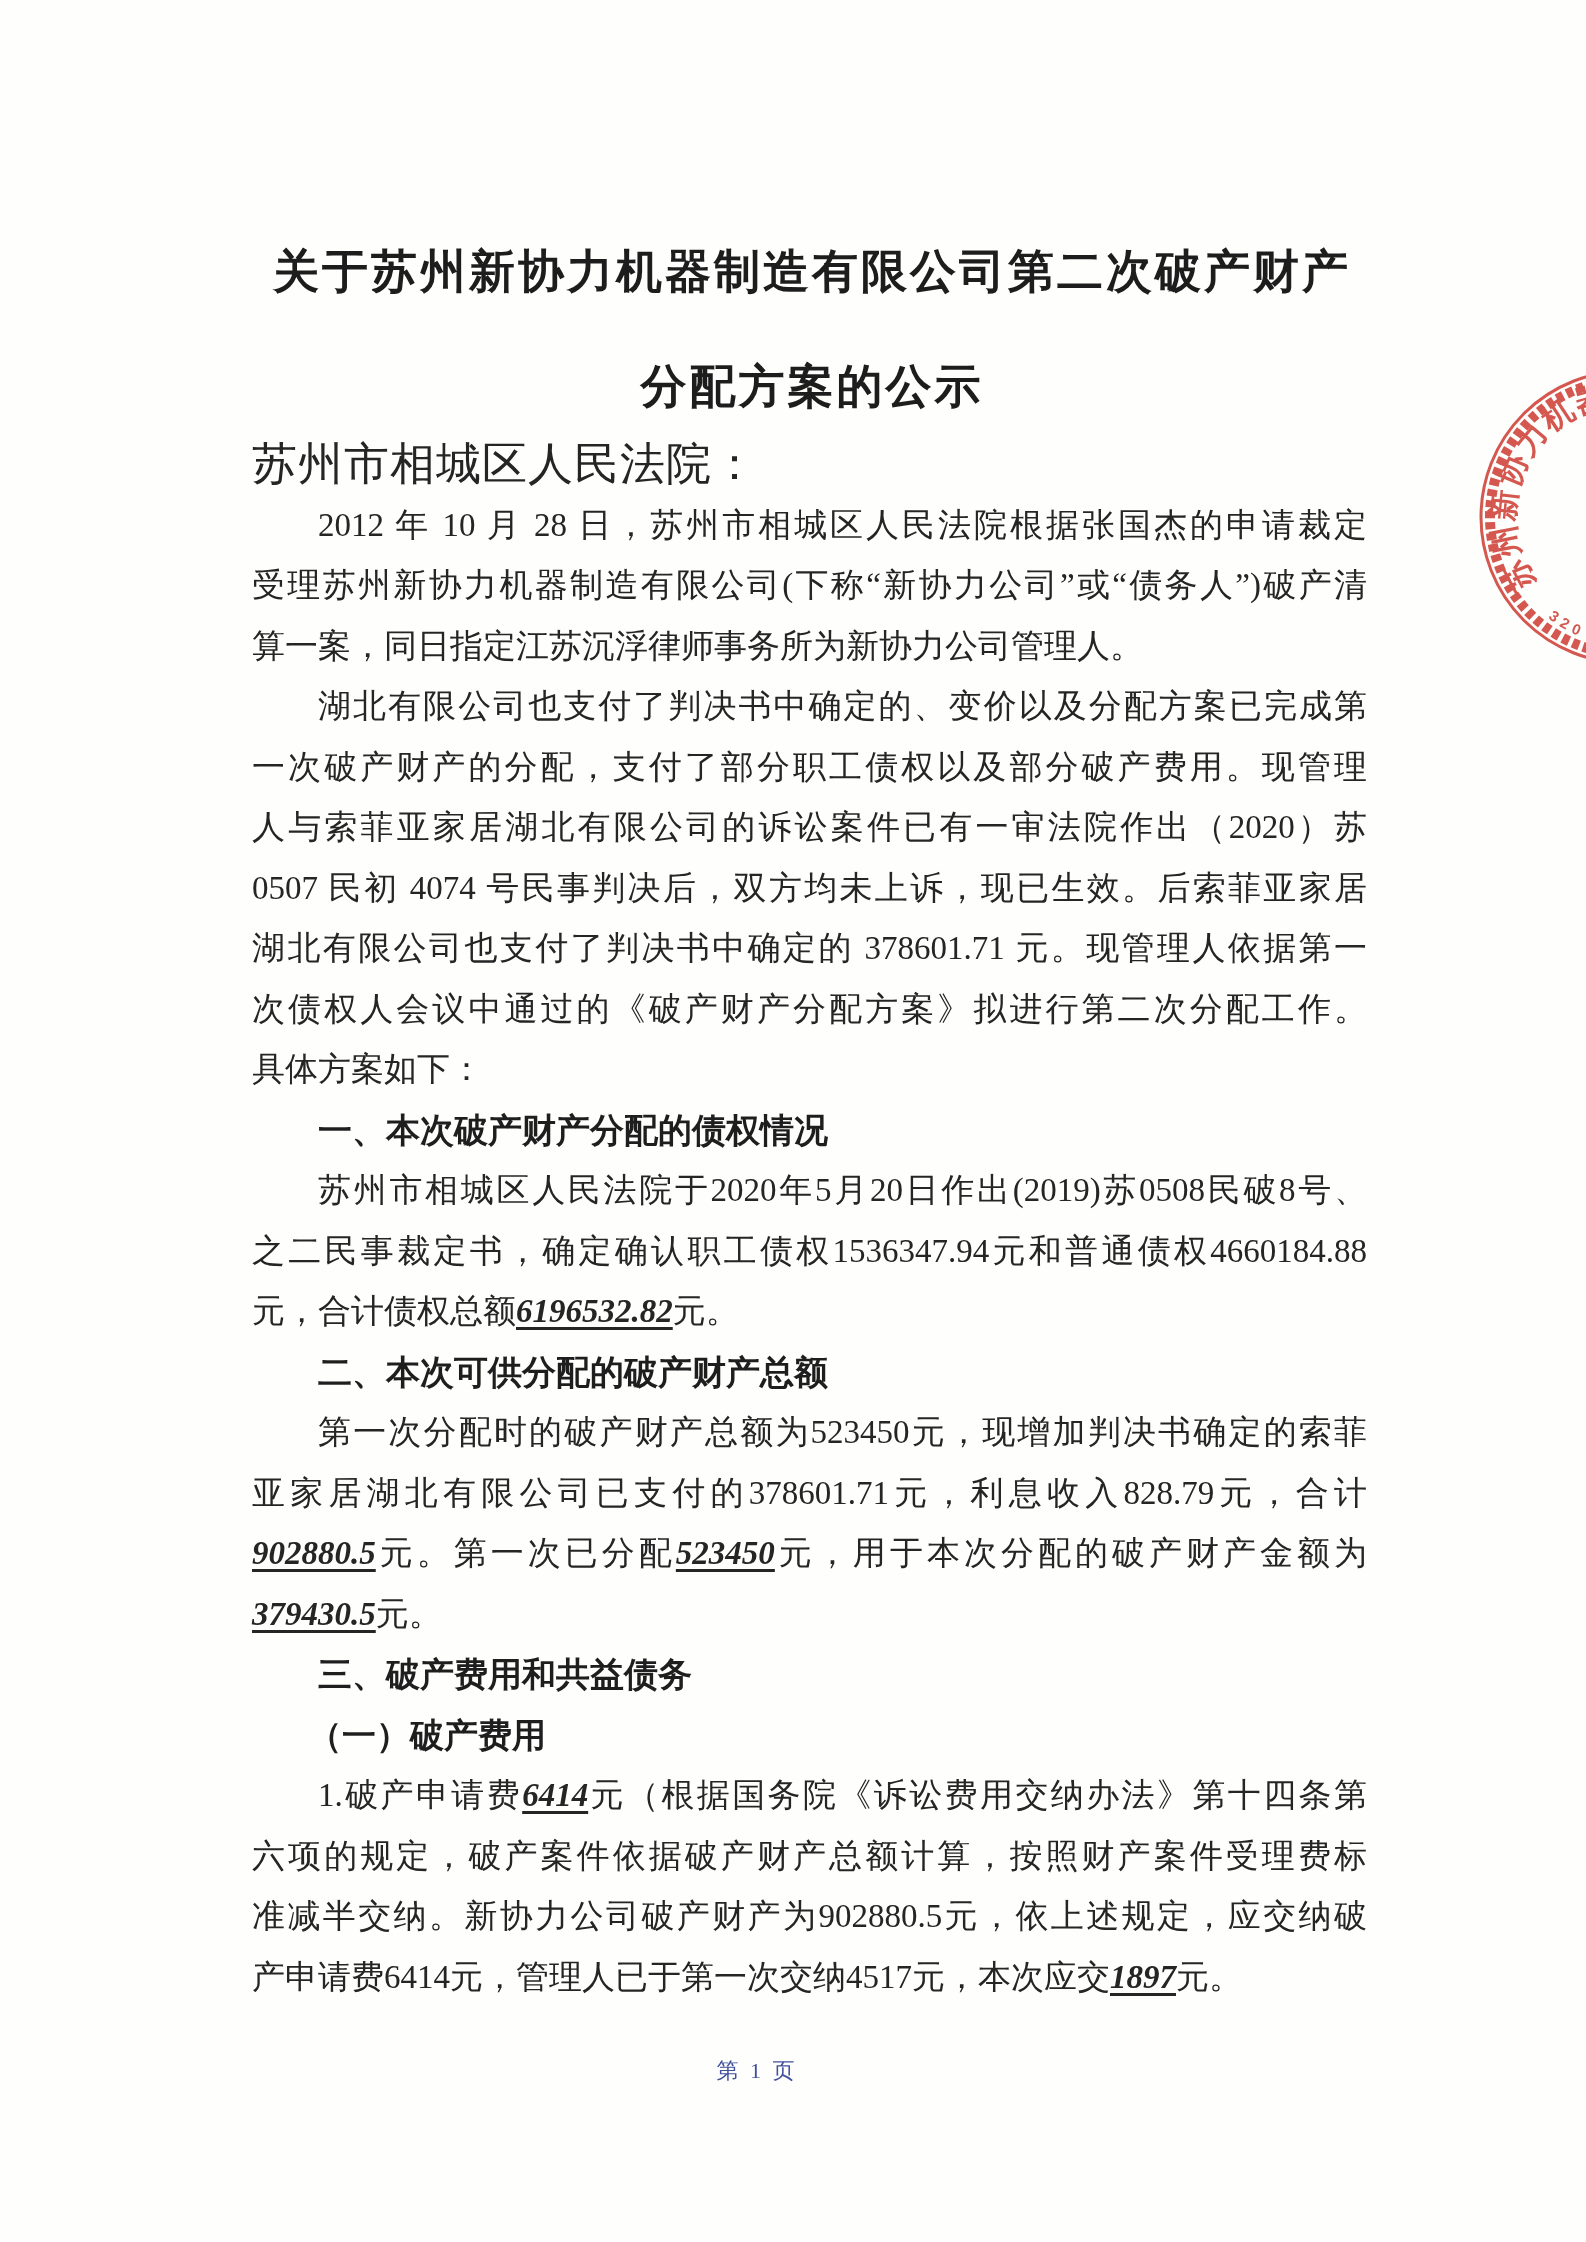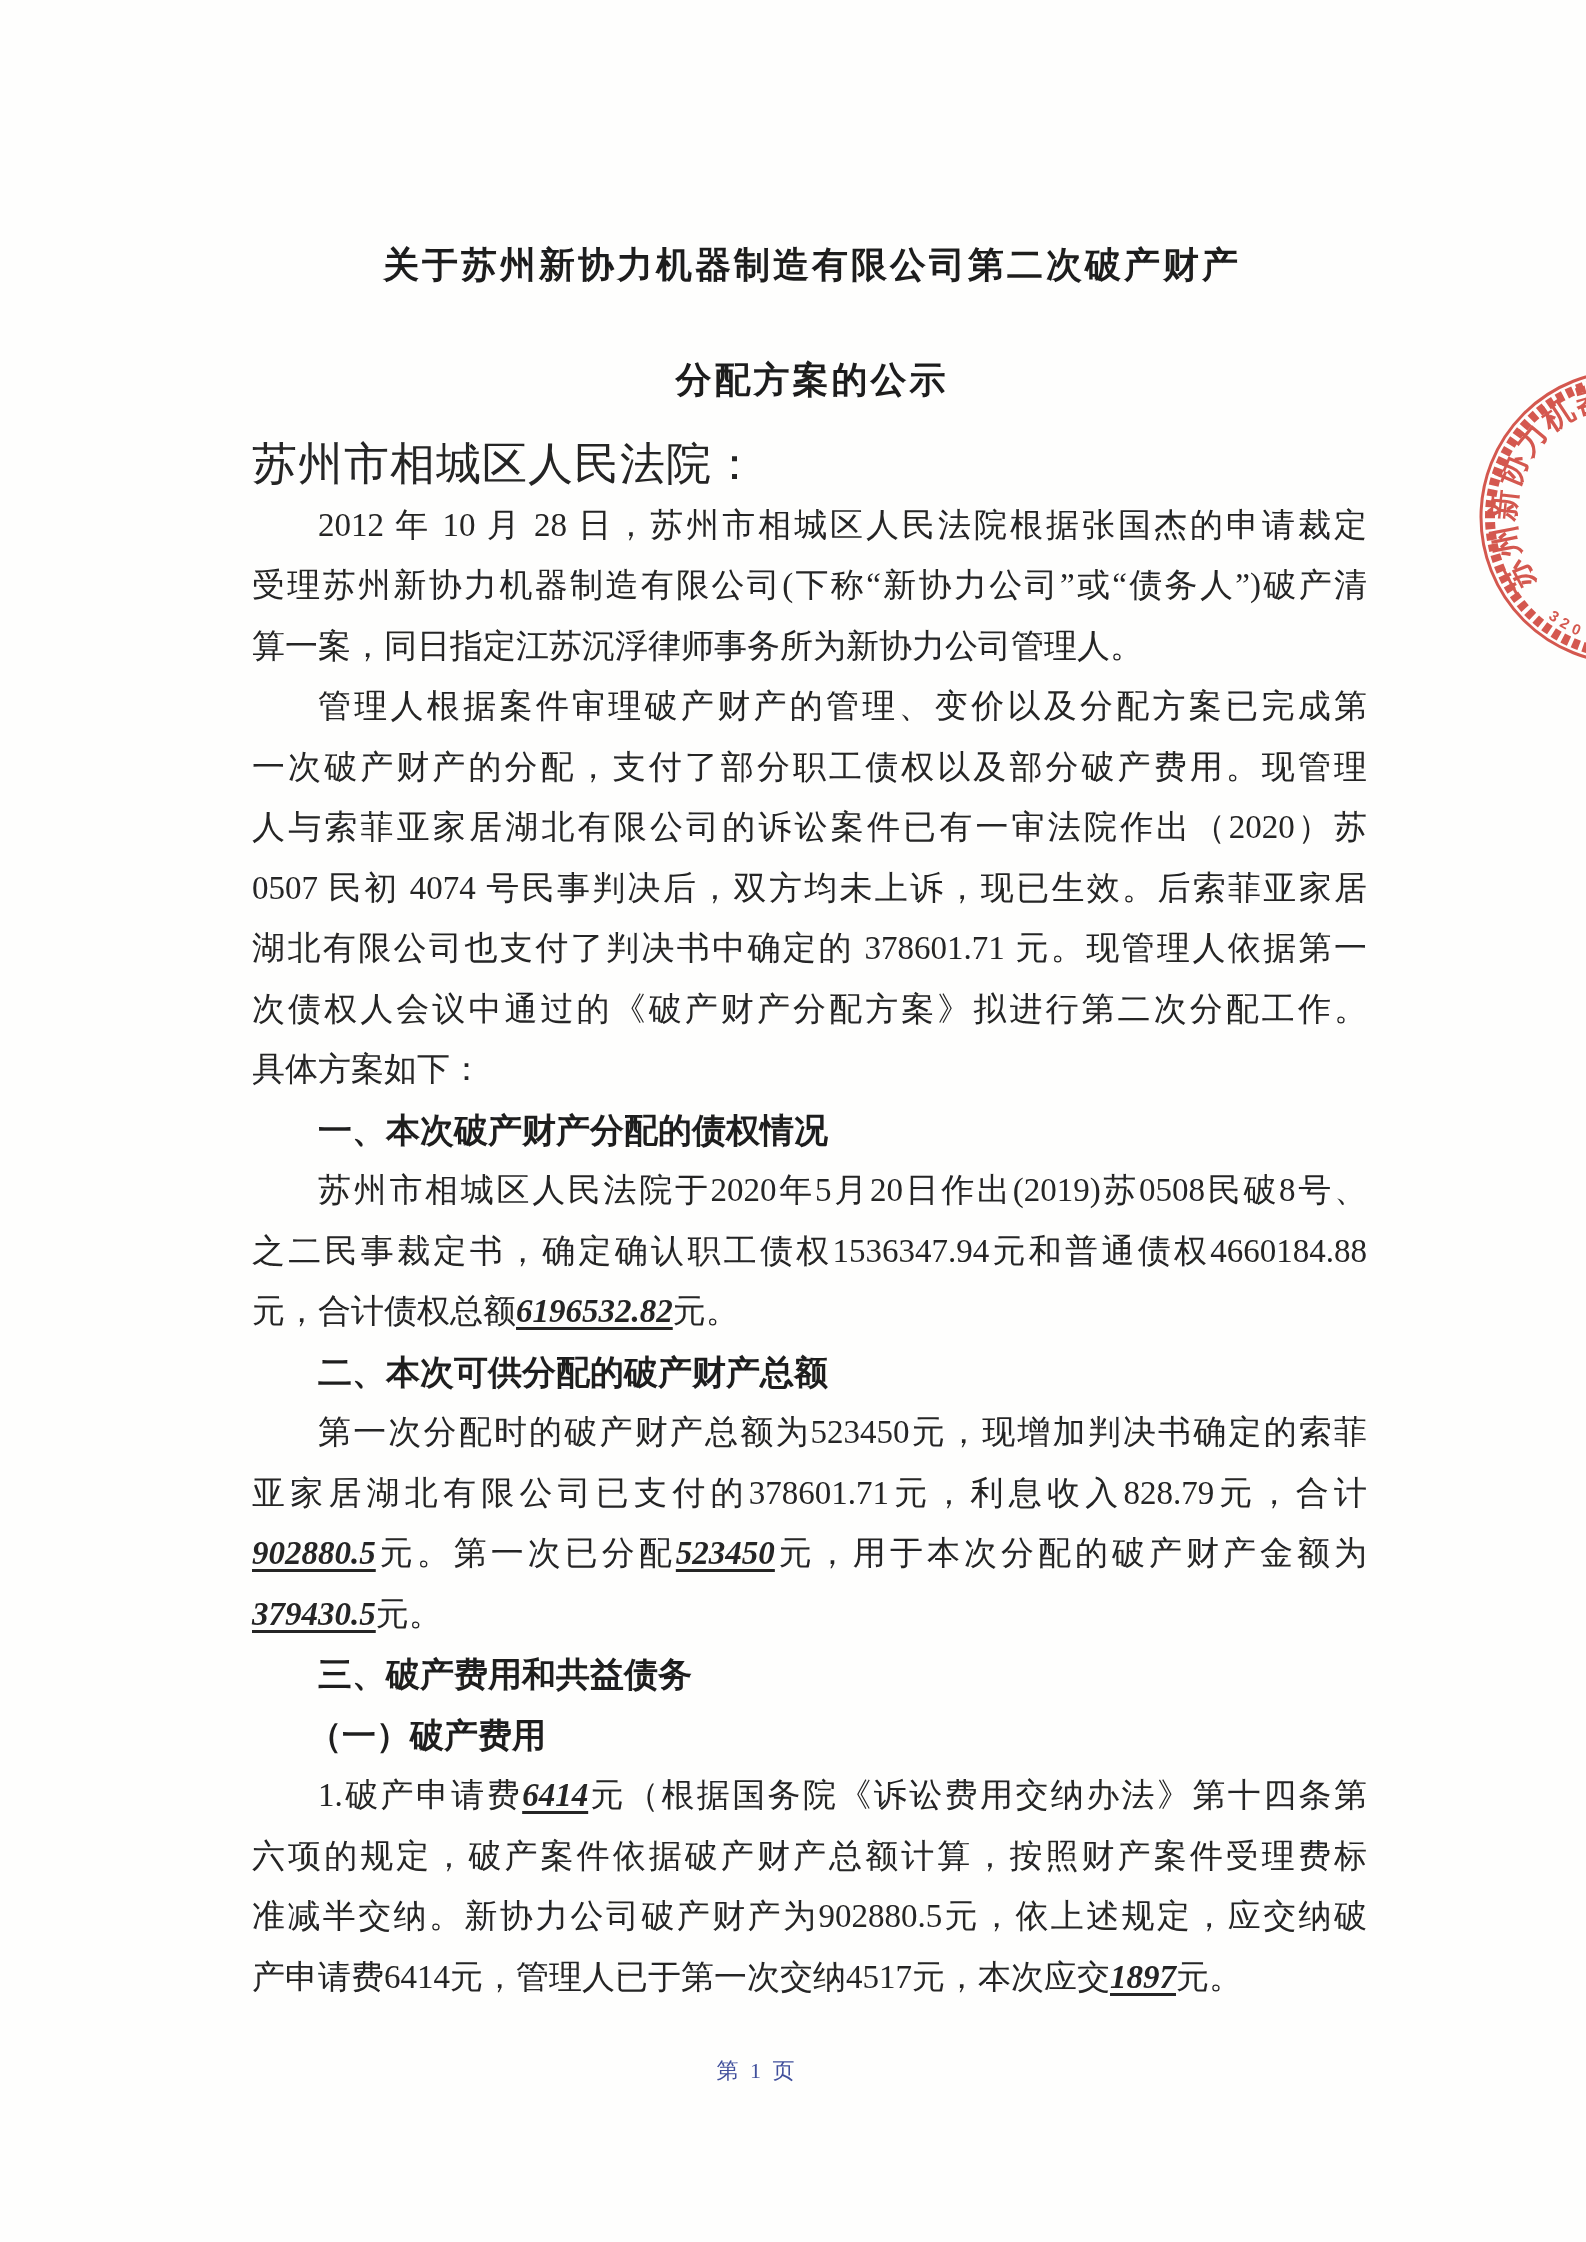--- a/index.html
+++ b/index.html
@@ -4,21 +4,21 @@
 <style>
   html,body{margin:0;padding:0;background:#e8e8e8;}
   .page{
     position:relative;width:1586px;height:2242px;margin:0 auto;
     background:#fefefd;overflow:hidden;
     font-family:"Liberation Serif","DejaVu Serif",serif;color:#232323;
   }
   .title{
     position:absolute;left:222px;width:1180px;text-align:center;
     font-family:"Liberation Sans","DejaVu Sans",sans-serif;
-    font-weight:700;font-size:36px;letter-spacing:3px;color:#1d1d1d;
+    font-weight:700;font-size:46px;letter-spacing:3px;color:#1d1d1d;
     white-space:nowrap;
   }
   .title.t1{top:241px;}
   .title.t2{top:356px;}
   .doc-body{
     position:absolute;left:252px;top:434px;width:1115px;
     font-size:33px;line-height:60.5px;color:#252525;
   }
   .line{min-height:60.5px;}
   .line.indent{padding-left:66px;}
@@ -50,21 +50,21 @@
 <div class="page">
 
   <div class="title t1">关于苏州新协力机器制造有限公司第二次破产财产</div>
   <div class="title t2">分配方案的公示</div>
 
   <div id="doc-body" class="doc-body">
       <div class="line salutation">苏州市相城区人民法院：</div>
       <div class="line jline indent"><span>2012 年 10 月 28 日，苏州市相城区人民法院根据张国杰的申请裁定</span></div>
       <div class="line jline"><span>受理苏州新协力机器制造有限公司(下称“新协力公司”或“债务人”)破产清</span></div>
       <div class="line"><span>算一案，同日指定江苏沉浮律师事务所为新协力公司管理人。</span></div>
-      <div class="line jline indent"><span>管理人根据案件审理破产财产的管理、变价以及分配方案已完成第</span></div>
+      <div class="line jline indent"><span>湖北有限公司也支付了判决书中确定的、变价以及分配方案已完成第</span></div>
       <div class="line jline"><span>一次破产财产的分配，支付了部分职工债权以及部分破产费用。现管理</span></div>
       <div class="line jline"><span>人与索菲亚家居湖北有限公司的诉讼案件已有一审法院作出（2020）苏</span></div>
       <div class="line jline"><span>0507 民初 4074 号民事判决后，双方均未上诉，现已生效。后索菲亚家居</span></div>
       <div class="line jline"><span>湖北有限公司也支付了判决书中确定的 378601.71 元。现管理人依据第一</span></div>
       <div class="line jline"><span>次债权人会议中通过的《破产财产分配方案》拟进行第二次分配工作。</span></div>
       <div class="line"><span>具体方案如下：</span></div>
       <div class="line heading">一、本次破产财产分配的债权情况</div>
       <div class="line jline indent"><span>苏州市相城区人民法院于2020年5月20日作出(2019)苏0508民破8号、</span></div>
       <div class="line jline"><span>之二民事裁定书，确定确认职工债权1536347.94元和普通债权4660184.88</span></div>
       <div class="line"><span>元，合计债权总额</span><span class="em">6196532.82</span><span>元。</span></div>

